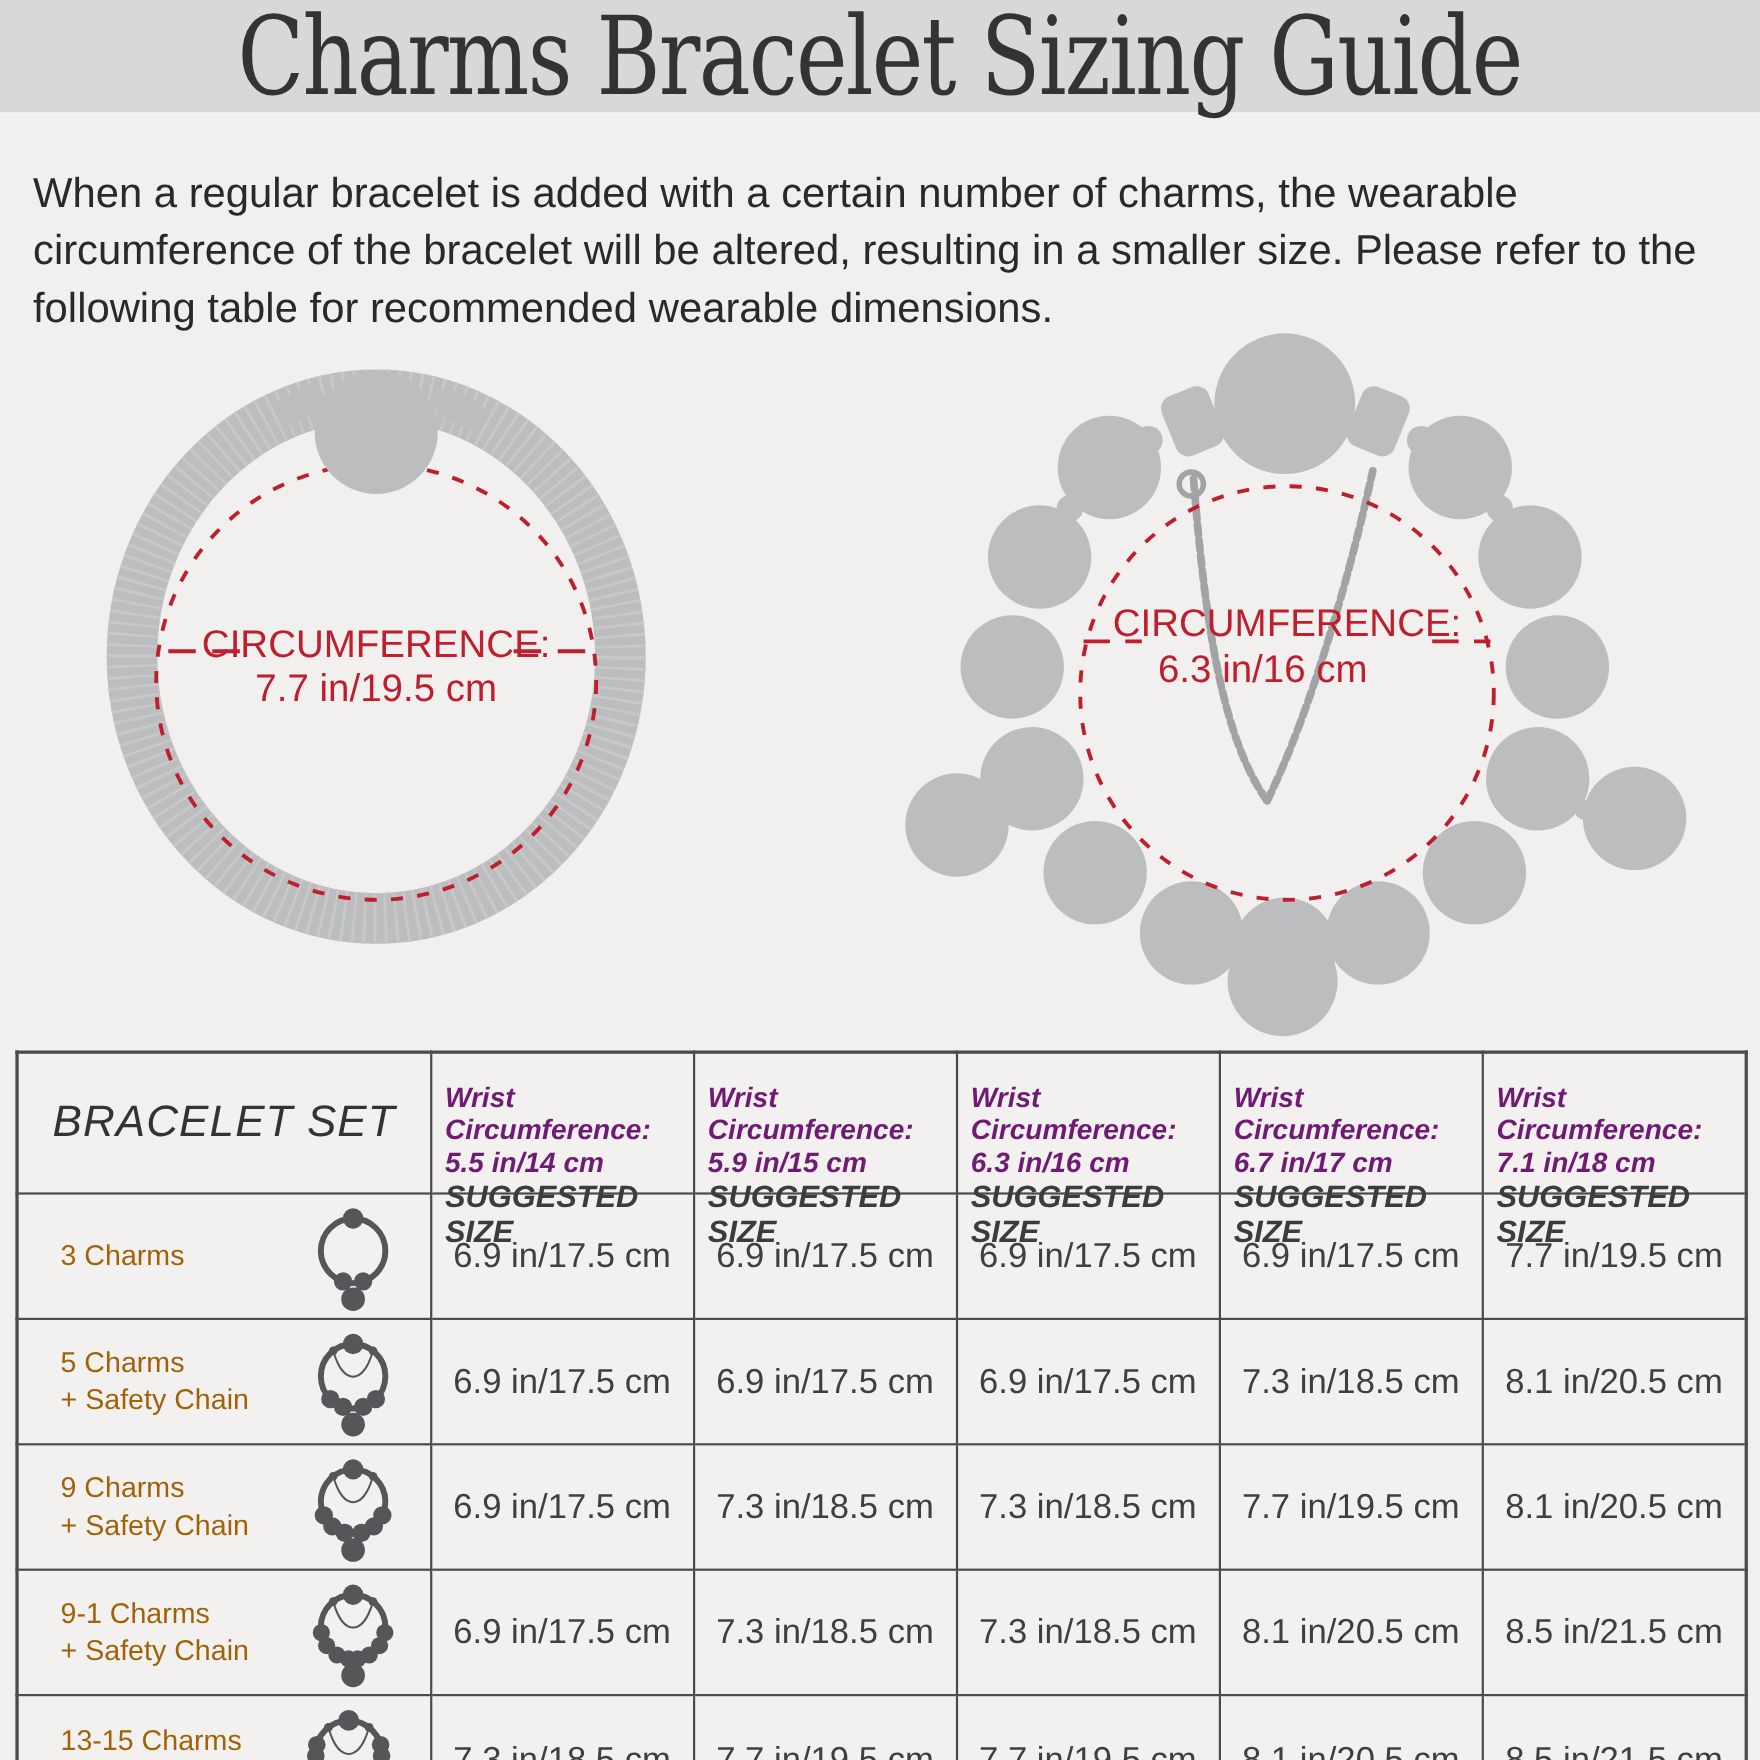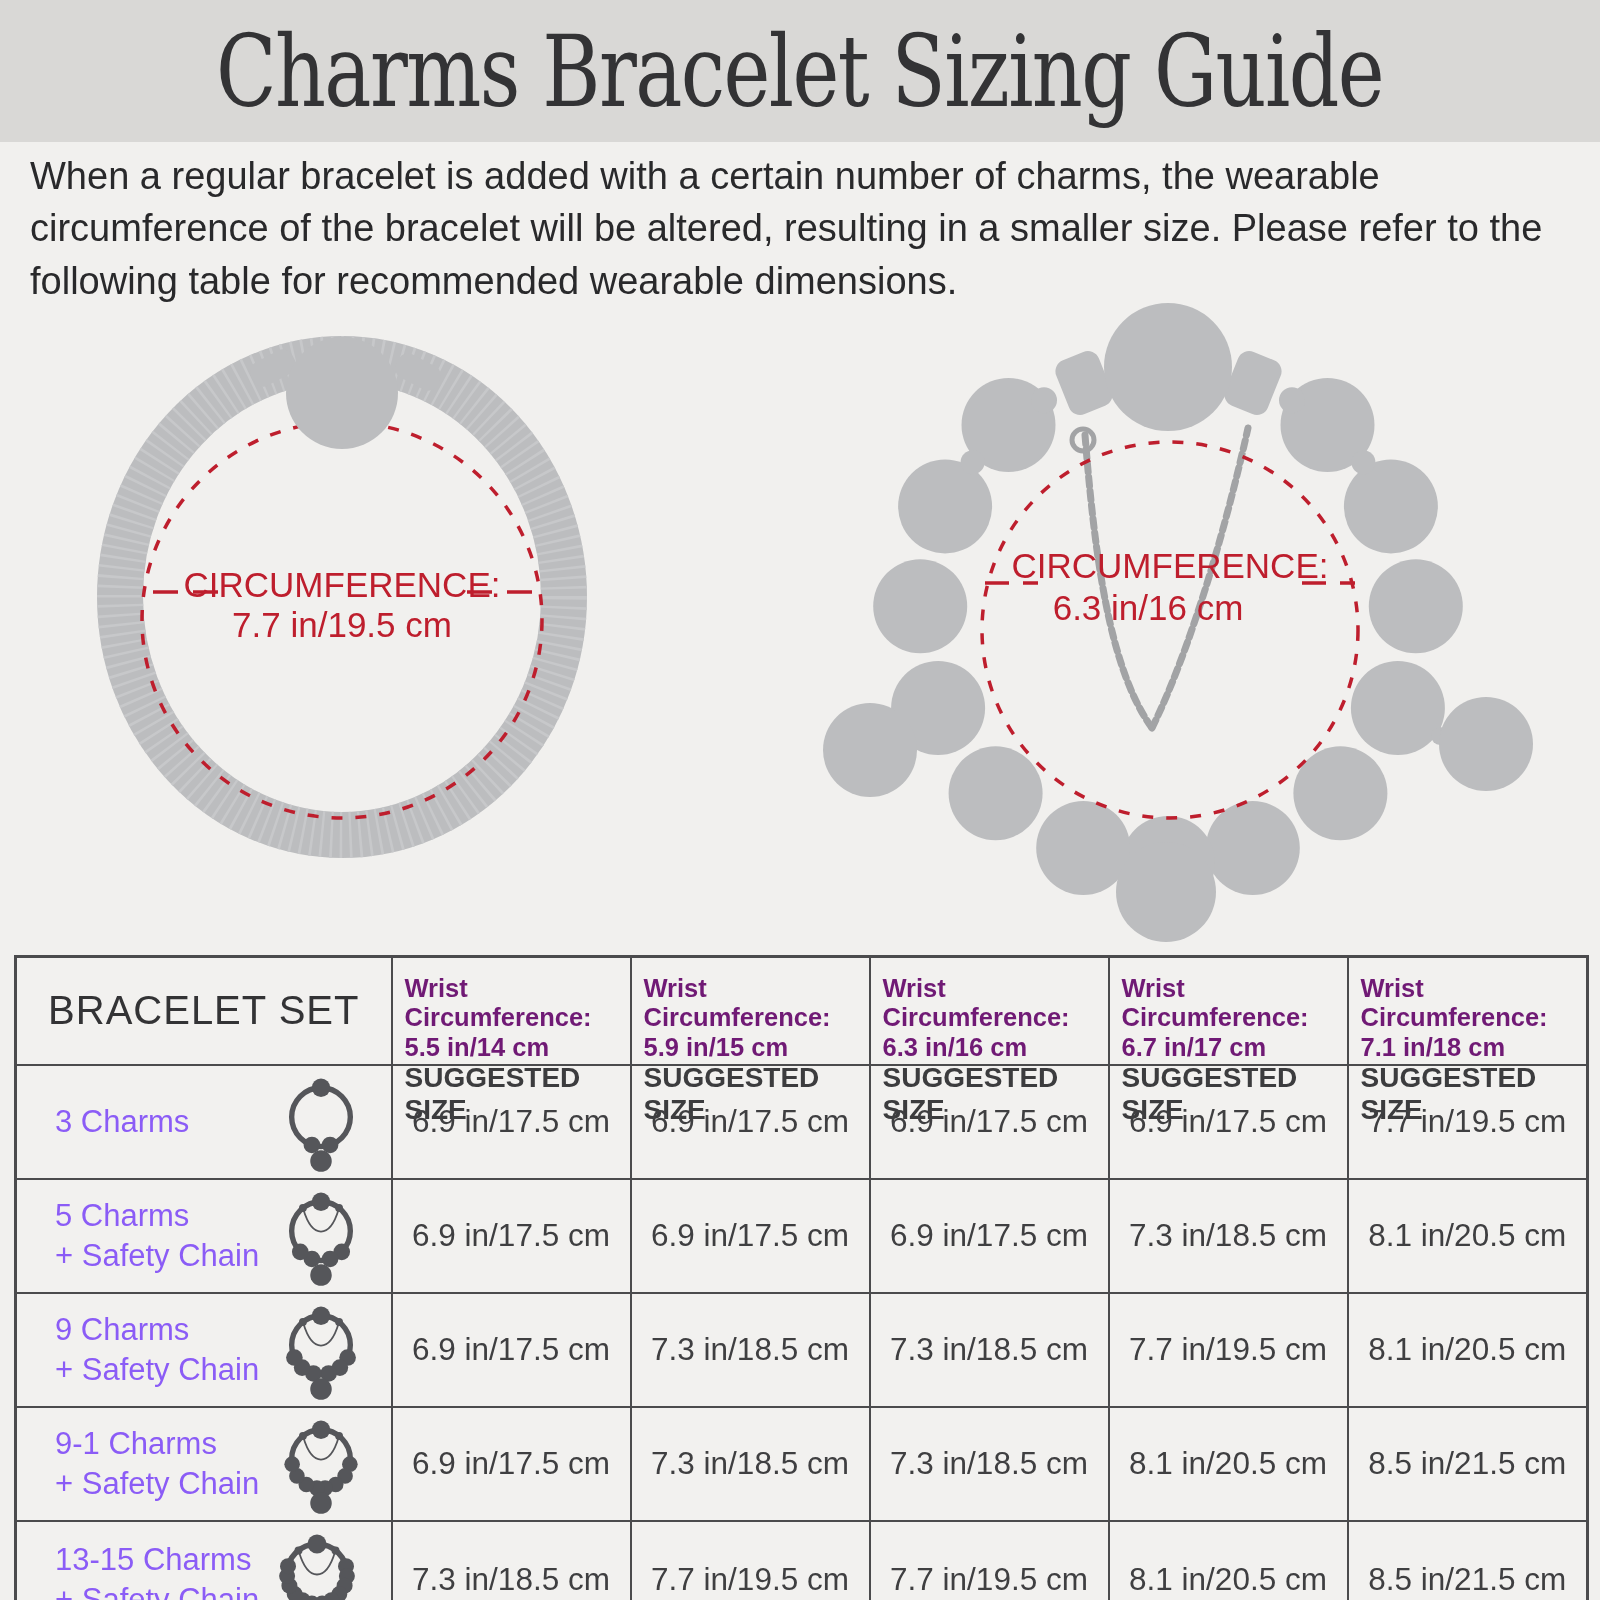--- a/index.html
+++ b/index.html
@@ -3,21 +3,21 @@
 <meta charset="utf-8">
 <style>
   html,body{margin:0;padding:0;background:#e4e2e0;}
   .canvas{
     position:relative;width:1600px;height:1600px;margin:0 auto;
     background:#f1f0ee;overflow:hidden;
     font-family:"Liberation Sans",sans-serif;color:#3f3f41;
   }
   
   .title-band{
-    position:absolute;left:0;top:0;width:1600px;height:142px;
+    position:absolute;left:0;top:0;width:1600px;height:102px;
     background:#d9d8d6;display:flex;align-items:center;justify-content:center;
   }
   .title-band h1{
     margin:0;font-family:"DejaVu Serif","Liberation Serif",serif;
     font-weight:500;font-size:99px;letter-spacing:-2px;color:#333335;
     transform:scaleX(0.80);transform-origin:center;white-space:nowrap;
   }
   
   .intro{
     position:absolute;left:30px;top:150px;margin:0;
@@ -30,35 +30,35 @@
   svg text.red-label{
     font-family:"Liberation Sans",sans-serif;font-size:35px;fill:#be1e2d;
   }
   
   .size-table{
     position:absolute;left:14px;top:955px;width:1572px;
     border-collapse:collapse;table-layout:fixed;background:#f2f1ef;
   }
   .size-table,.size-table th,.size-table td{border:2px solid #4b4b4d;}
   .size-table{border-width:3px;}
-  .size-table thead tr{height:108px;}
+  .size-table thead tr{height:128px;font-style:italic;}
   .size-table tbody tr{height:105px;}
   th,td{padding:0;vertical-align:middle;}
   .set-header{
     font-size:40px;font-weight:400;letter-spacing:1px;color:#333335;text-align:center;
   }
   .wc-cell{
     display:flex;flex-direction:column;justify-content:space-between;
     height:78px;padding:10px 4px 6px 12px;text-align:left;
   }
   .wc-red{font-size:25.5px;line-height:1.16;color:#701a75;white-space:pre-line;}
   .wc-size{font-size:28px;color:#3c3c3e;}
   .set-cell{display:flex;align-items:center;}
   .set-label{
-    font-size:31px;line-height:1.28;color:#8b5cf6;
+    font-size:26px;line-height:1.28;color:#a16207;
     padding-left:38px;white-space:pre-line;flex:1;
   }
   .set-icon{margin-right:26px;flex:0 0 auto;}
   .val{font-size:31.5px;text-align:center;color:#3f3f41;margin-left:47px;}
   .sil{fill:#bcbdbf;}
   .ic{fill:#55565a;}
 </style>
 </head>
 <body>
 

